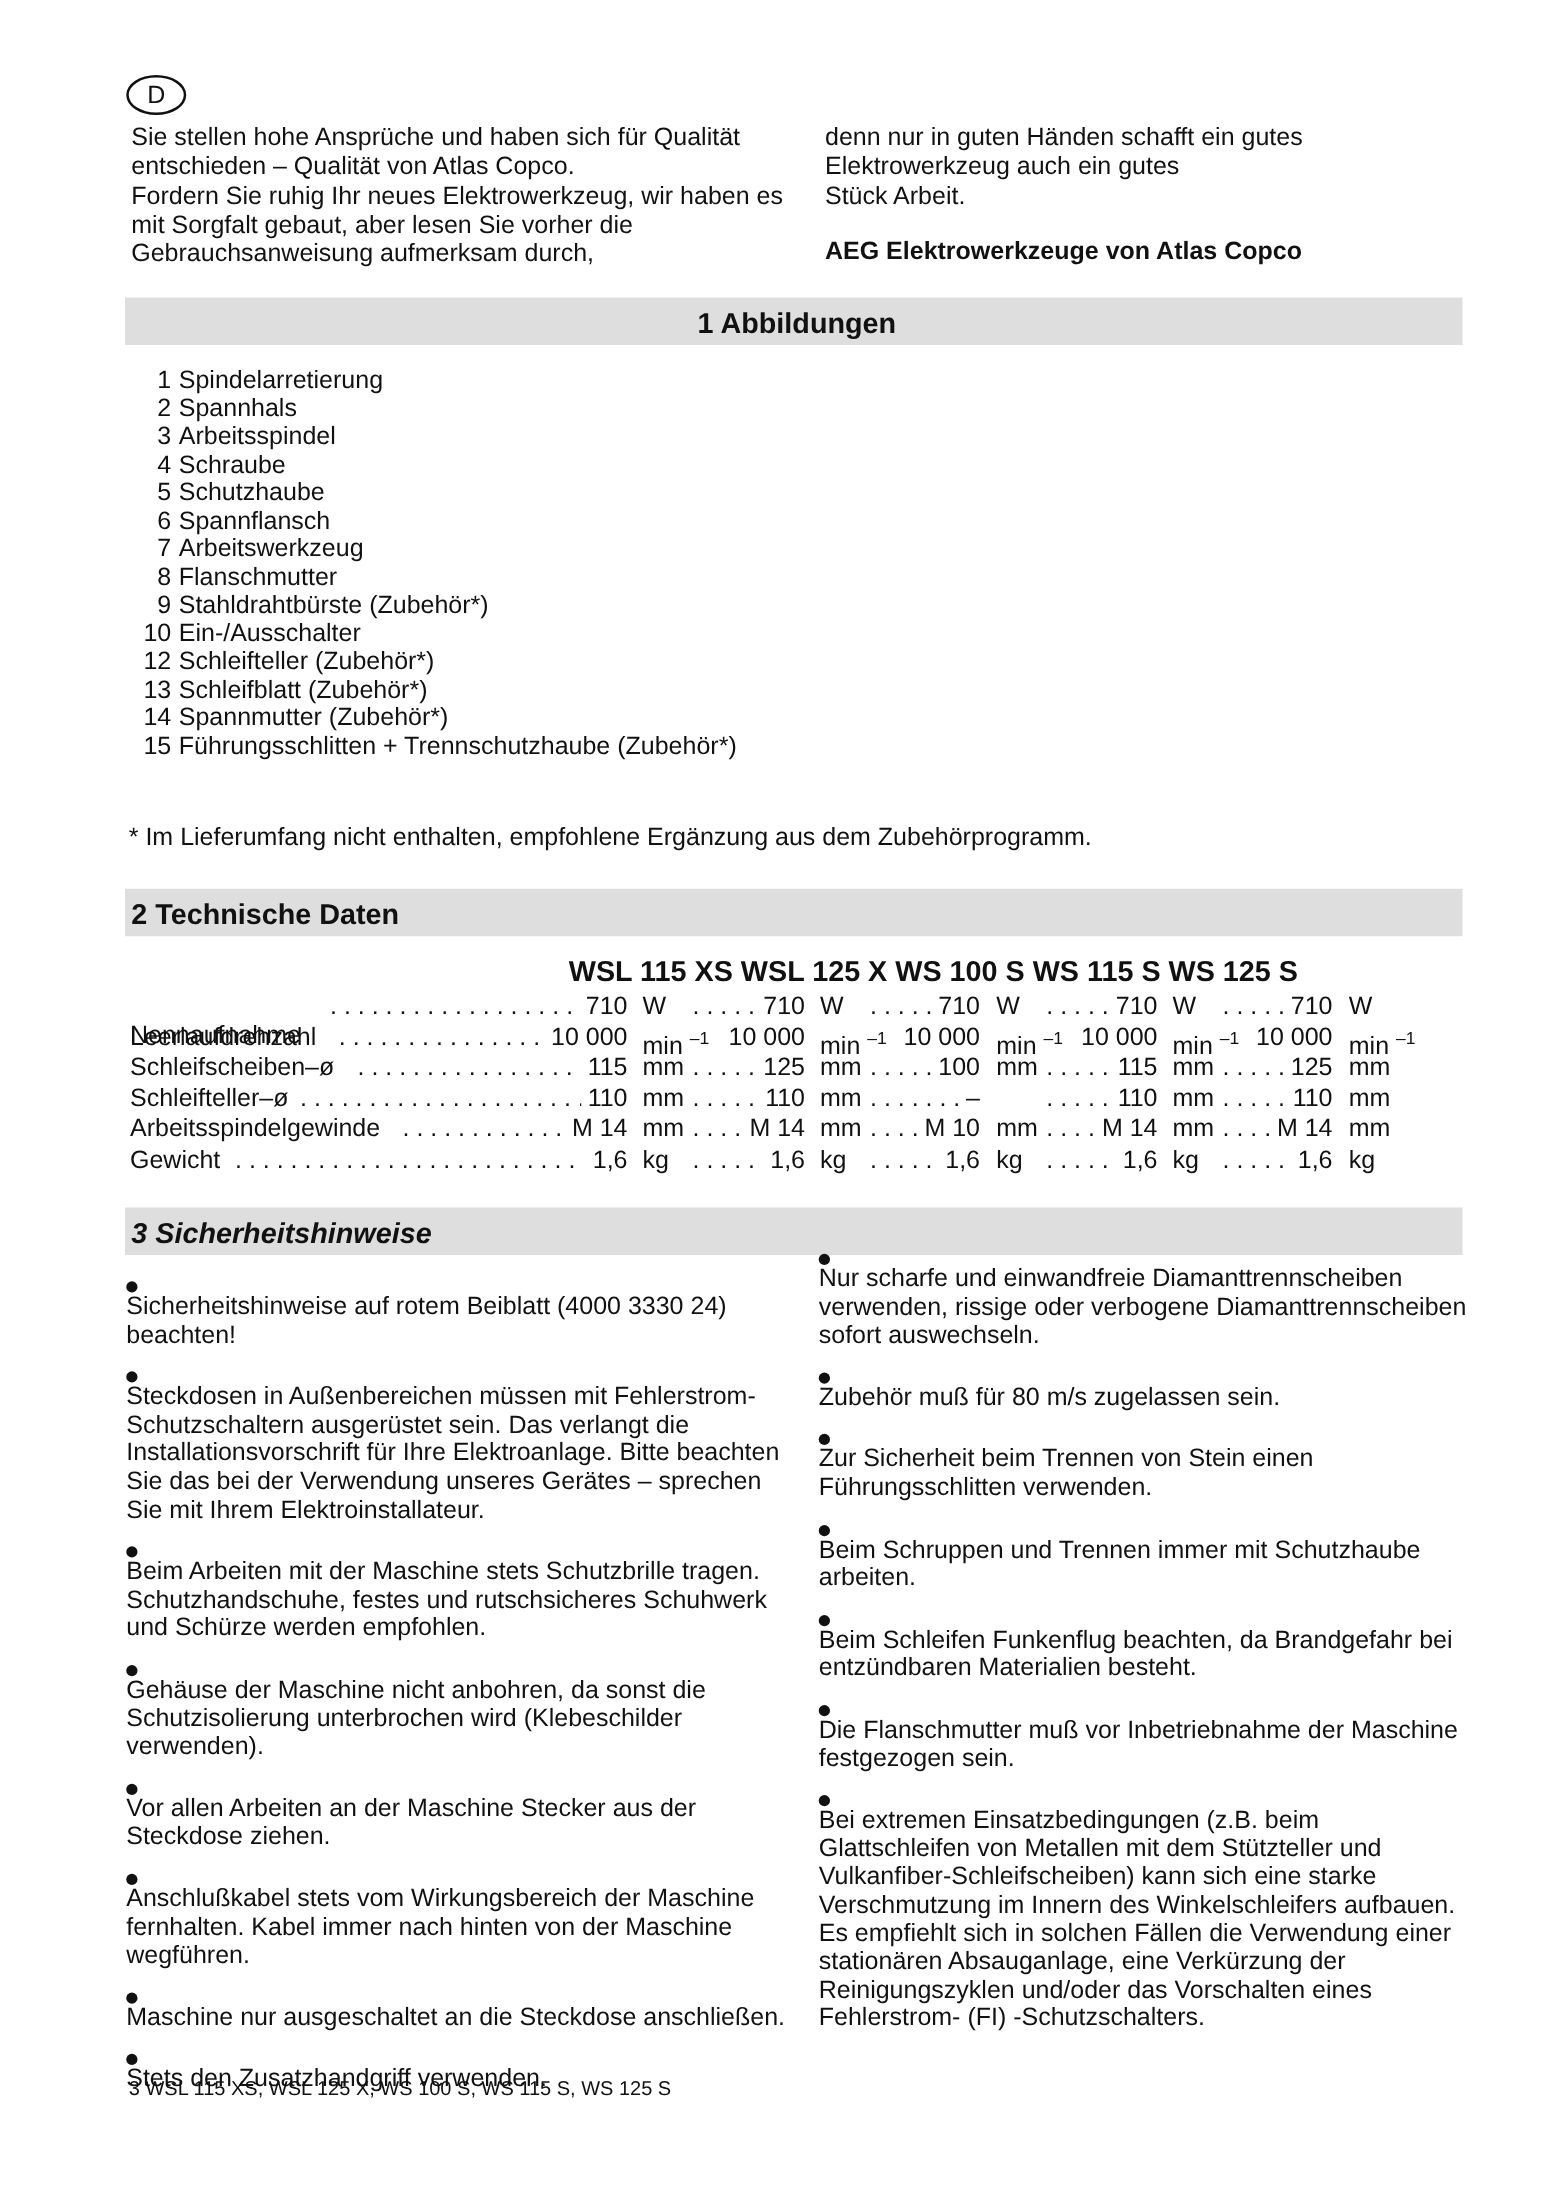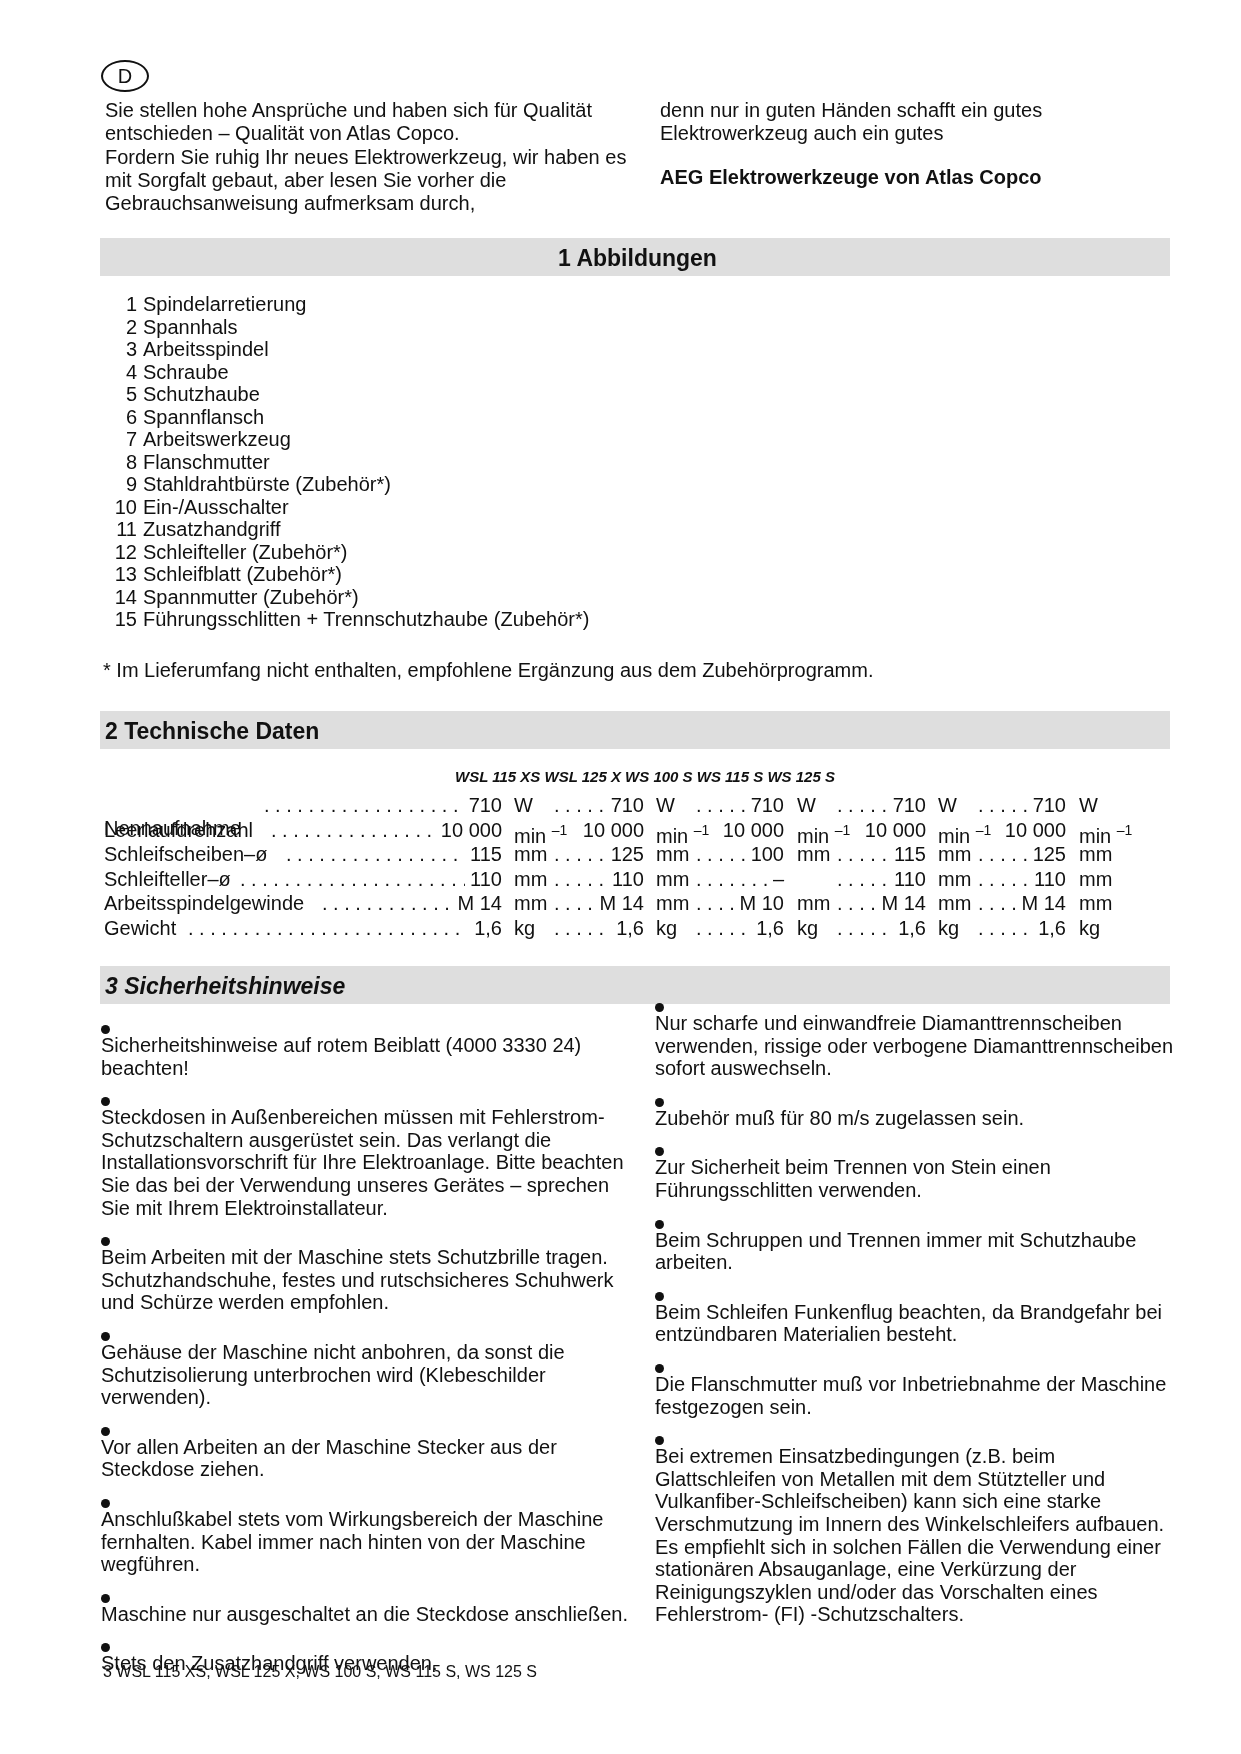--- a/index.html
+++ b/index.html
@@ -21,21 +21,21 @@
   .intro-right .brand { font-weight: bold; margin-top: 21px; }
   .section-bar {
     left: 100px; width: 1070px; height: 38px; background: #dedede;
     font-weight: bold; font-size: 23px; line-height: 40px; padding-left: 5px; box-sizing: border-box;
   }
   .parts { left: 105px; top: 293px; font-size: 20px; line-height: 22.5px; }
   .parts .row { display: flex; }
   .parts .num { width: 38px; text-align: right; padding-right: 6px; box-sizing: border-box; }
   .footnote { left: 103px; top: 659px; font-size: 20px; line-height: 23px; }
   .spec-header {
-    left: 455px; top: 765px; font-weight: bold; font-size: 15px; line-height: 24px; white-space: pre; font-style: italic;
+    left: 455px; top: 765px; font-weight: bold; font-size: 23px; line-height: 24px; white-space: pre;
   }
   .spec-table { left: 104px; top: 793px; font-size: 20px; line-height: 24.5px; }
   .spec-row { display: flex; white-space: nowrap; height: 24.5px; }
   .dot-cell { white-space: pre; overflow: hidden; }
   .cell { white-space: pre; }
   sup.exp { font-size: 14px; vertical-align: 8px; }
   .bullets { font-size: 20px; line-height: 22.6px; }
   .bullets .item { display: flex; margin-bottom: 10px; flex-direction: column; }
   .bullets .dot { width: 17px; flex: 0 0 17px; position: relative; }
   .bullets .dot::before {
@@ -53,20 +53,21 @@
 <div class="abs lang-badge">
   <span>D</span>
 </div>
 
 <div class="abs intro intro-left">
   <p>Sie stellen hohe Ansprüche und haben sich für Qualität entschieden – Qualität  von Atlas Copco.</p>
   <p>Fordern Sie ruhig Ihr neues Elektrowerkzeug, wir haben es mit Sorgfalt gebaut, aber lesen Sie vorher die Gebrauchsanweisung aufmerksam durch,</p>
 </div>
 <div class="abs intro intro-right">
   <p>denn nur in guten Händen schafft ein gutes Elektrowerkzeug auch ein gutes</p>
+  <p>Stück Arbeit.</p>
   <p class="brand">AEG Elektrowerkzeuge von Atlas Copco</p>
 </div>
 
 <div class="abs section-bar" style="top:238px;text-align:center;">1 Abbildungen</div>
 <div class="abs parts" id="parts-list">
     <div class="row">
       <span class="num">1</span>
       <span>Spindelarretierung</span>
     </div>
     <div class="row">
@@ -97,24 +98,20 @@
       <span class="num">8</span>
       <span>Flanschmutter</span>
     </div>
     <div class="row">
       <span class="num">9</span>
       <span>Stahldrahtbürste (Zubehör*)</span>
     </div>
     <div class="row">
       <span class="num">10</span>
       <span>Ein-/Ausschalter</span>
-    </div>
-    <div class="row">
-      <span class="num">11</span>
-      <span>Zusatzhandgriff</span>
     </div>
     <div class="row">
       <span class="num">12</span>
       <span>Schleifteller (Zubehör*)</span>
     </div>
     <div class="row">
       <span class="num">13</span>
       <span>Schleifblatt (Zubehör*)</span>
     </div>
     <div class="row">

